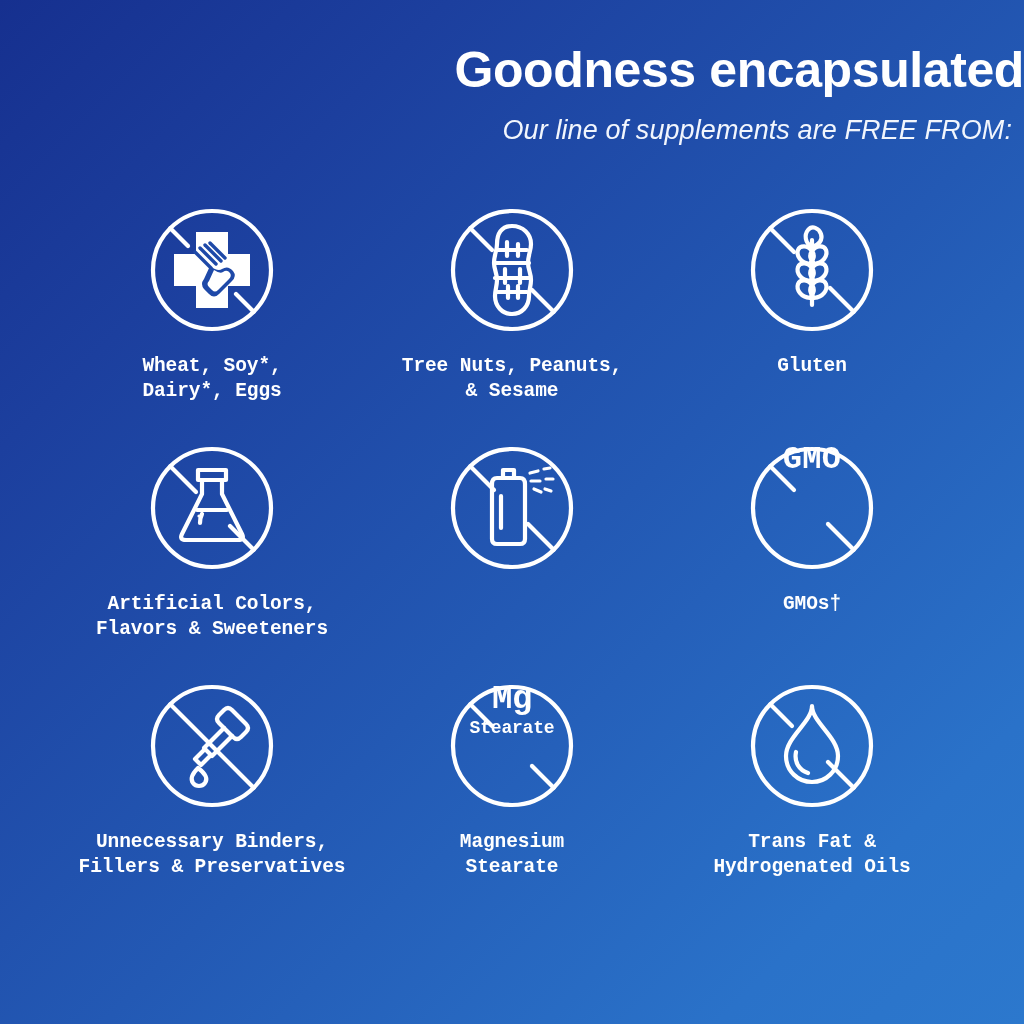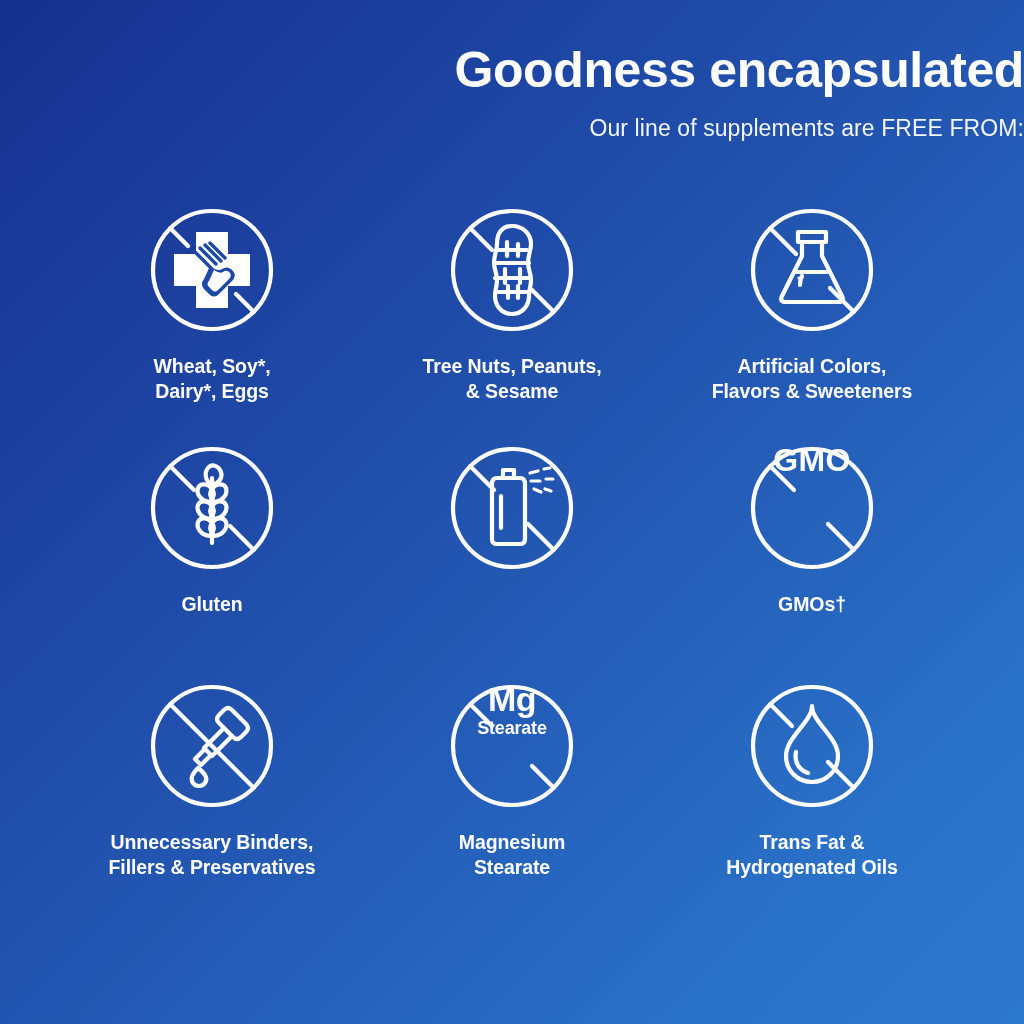--- a/index.html
+++ b/index.html
@@ -28,41 +28,43 @@
   }
   .title {
     font-size: 50px;
     font-weight: bold;
     letter-spacing: -0.4px;
     line-height: 1.05;
     margin: 0;
     color: #ffffff;
   }
   .subtitle {
-    font-size: 23px;
+    font-size: 27px;
     font-weight: normal;
-    margin: 18px 0 0 0;
+    margin: 18px 12px 0 0;
     color: #f2f6fd;
     letter-spacing: 0.1px;
+    font-style: italic;
   }
 
   
   .grid {
     position: absolute;
     top: 206px;
     left: 62px;
     width: 900px;
     display: grid;
     grid-template-columns: repeat(3, 300px);
     grid-template-rows: repeat(3, 238px);
   }
   .cell {
     display: flex;
     flex-direction: column;
     align-items: center;
+    font-family: Liberation Mono, monospace;
   }
   .badge {
     position: relative;
     width: 128px;
     height: 128px;
     flex: 0 0 auto;
   }
   .badge svg {
     display: block;
     width: 128px;
@@ -169,39 +171,20 @@
             <line x1="22.3" y1="22.3" x2="44" y2="44"></line>
             <line x1="84" y1="84" x2="105.7" y2="105.7"></line>
             <path d="M64 20 c11 0 19 8 19 18 c0 7 -3 11 -3 19 c0 6 3 10 3 17 c0 6 -2 10 -2 16 c0 10 -7 18 -17 18 c-10 0 -17 -8 -17 -18 c0 -6 2 -10 2 -16 c0 -7 -3 -11 -3 -17 c0 -8 3 -12 3 -19 c0 -10 4 -18 15 -18 z"></path>
             <path d="M49 44 h30 M47 57 h34 M47 72 h34 M49 86 h30"></path>
             <path d="M59 36 v14 M70 38 v12 M57 63 v14 M72 63 v14 M60 80 v12 M70 80 v12"></path>
           </g>
         </svg>
       </div>
       <div class="cell-label">Tree Nuts, Peanuts,
 &amp; Sesame</div>
-    </div>
-
-    <div class="cell">
-      <div class="badge">
-        <svg viewBox="0 0 128 128" aria-hidden="true">
-          <g fill="none" stroke="#ffffff" stroke-width="4.2" stroke-linecap="round" stroke-linejoin="round">
-            <circle cx="64" cy="64" r="59"></circle>
-            <line x1="22.3" y1="22.3" x2="48" y2="48"></line>
-            <line x1="82" y1="82" x2="105.7" y2="105.7"></line>
-            <path d="M50 26 h28 v10 h-28 z"></path>
-            <path d="M54 36 v14 l-20 40 q-3 6 4 6 h52 q7 0 4 -6 l-20 -40 v-14"></path>
-            <line x1="49" y1="66" x2="79" y2="66"></line>
-            <path d="M52 79 c0 -4 1 -7 2 -9"></path>
-            <circle cx="51" cy="72" r="1.6" fill="#ffffff" stroke="none"></circle>
-          </g>
-        </svg>
-      </div>
-      <div class="cell-label">Artificial Colors,
-Flavors &amp; Sweeteners</div>
     </div>
 
     <div class="cell">
       <div class="badge">
         <svg viewBox="0 0 128 128" aria-hidden="true">
           <g fill="none" stroke="#ffffff" stroke-width="4.2" stroke-linecap="round" stroke-linejoin="round">
             <circle cx="64" cy="64" r="59"></circle>
             <line x1="22.3" y1="22.3" x2="46" y2="46"></line>
             <line x1="82" y1="82" x2="105.7" y2="105.7"></line>
             <line x1="64" y1="34" x2="64" y2="99"></line>
@@ -216,20 +199,39 @@
         </svg>
       </div>
       <div class="cell-label">Gluten</div>
     </div>
 
     <div class="cell">
       <div class="badge">
         <svg viewBox="0 0 128 128" aria-hidden="true">
           <g fill="none" stroke="#ffffff" stroke-width="4.2" stroke-linecap="round" stroke-linejoin="round">
             <circle cx="64" cy="64" r="59"></circle>
+            <line x1="22.3" y1="22.3" x2="48" y2="48"></line>
+            <line x1="82" y1="82" x2="105.7" y2="105.7"></line>
+            <path d="M50 26 h28 v10 h-28 z"></path>
+            <path d="M54 36 v14 l-20 40 q-3 6 4 6 h52 q7 0 4 -6 l-20 -40 v-14"></path>
+            <line x1="49" y1="66" x2="79" y2="66"></line>
+            <path d="M52 79 c0 -4 1 -7 2 -9"></path>
+            <circle cx="51" cy="72" r="1.6" fill="#ffffff" stroke="none"></circle>
+          </g>
+        </svg>
+      </div>
+      <div class="cell-label">Artificial Colors,
+Flavors &amp; Sweeteners</div>
+    </div>
+
+    <div class="cell">
+      <div class="badge">
+        <svg viewBox="0 0 128 128" aria-hidden="true">
+          <g fill="none" stroke="#ffffff" stroke-width="4.2" stroke-linecap="round" stroke-linejoin="round">
+            <circle cx="64" cy="64" r="59"></circle>
             <line x1="22.3" y1="22.3" x2="46" y2="46"></line>
             <line x1="80" y1="80" x2="105.7" y2="105.7"></line>
             <path d="M55 26 h11 v8 h-11 z"></path>
             <path d="M49 34 h23 q5 0 5 6 v55 q0 5 -5 5 h-23 q-5 0 -5 -5 v-55 q0 -6 5 -6 z"></path>
             <line x1="53" y1="52" x2="53" y2="84"></line>
           </g>
           <g fill="none" stroke="#ffffff" stroke-width="3.2" stroke-linecap="round">
             <line x1="82" y1="29" x2="90" y2="27"></line>
             <line x1="83" y1="37" x2="92" y2="37"></line>
             <line x1="86" y1="45" x2="93" y2="48"></line>

